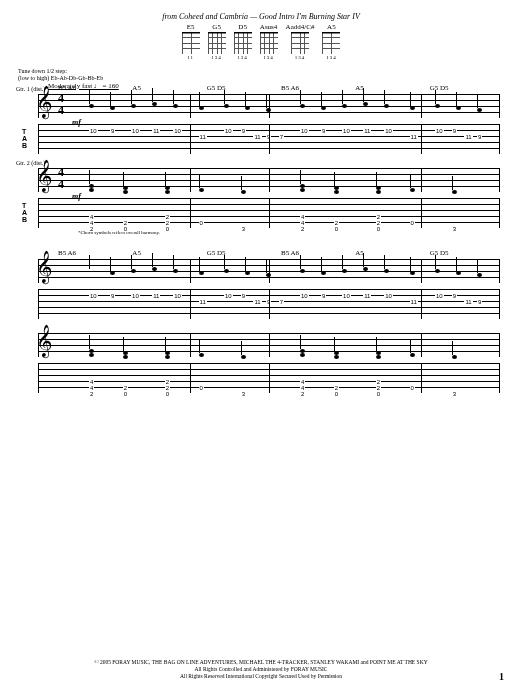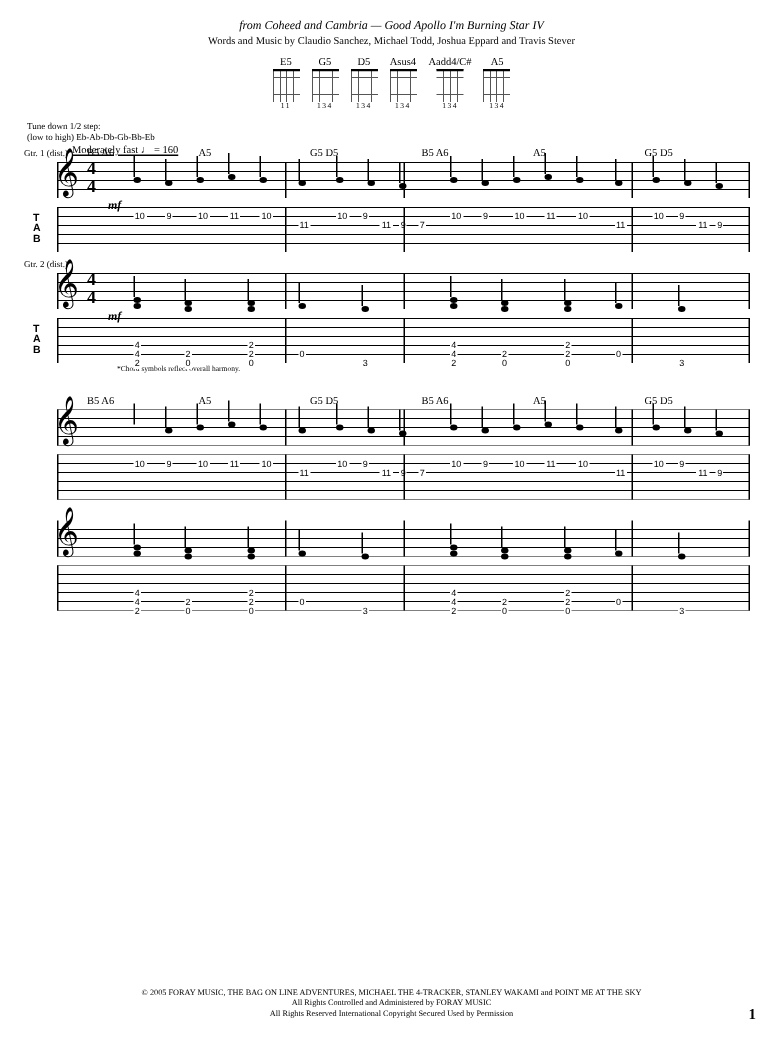--- a/index.html
+++ b/index.html
@@ -214,22 +214,21 @@
     font-size: 10px;
     font-weight: bold;
   }
   .spacer { height: 14px; }
 </style>
 </head>
 <body>
 
 <div class="page">
 
-  <div class="source-line">from Coheed and Cambria — Good Apollo I'm Burning Star IV</div>
-  <div class="credits">Words and Music by Claudio Sanchez, Michael Todd, Joshua Eppard and Travis Stever</div>
+  <div class="source-line">from Coheed and Cambria — Good Intro I'm Burning Star IV</div>
 
   <div class="chord-diagrams">
     <div class="chord">
       <div class="chord-name">E5</div>
       <div class="chord-grid"></div>
       <div class="chord-fingering">11</div>
     </div>
     <div class="chord">
       <div class="chord-name">G5</div>
       <div class="chord-grid"></div>

